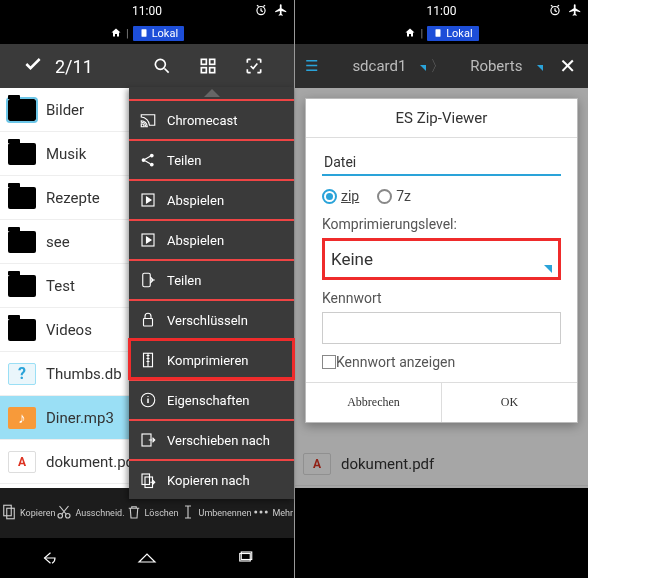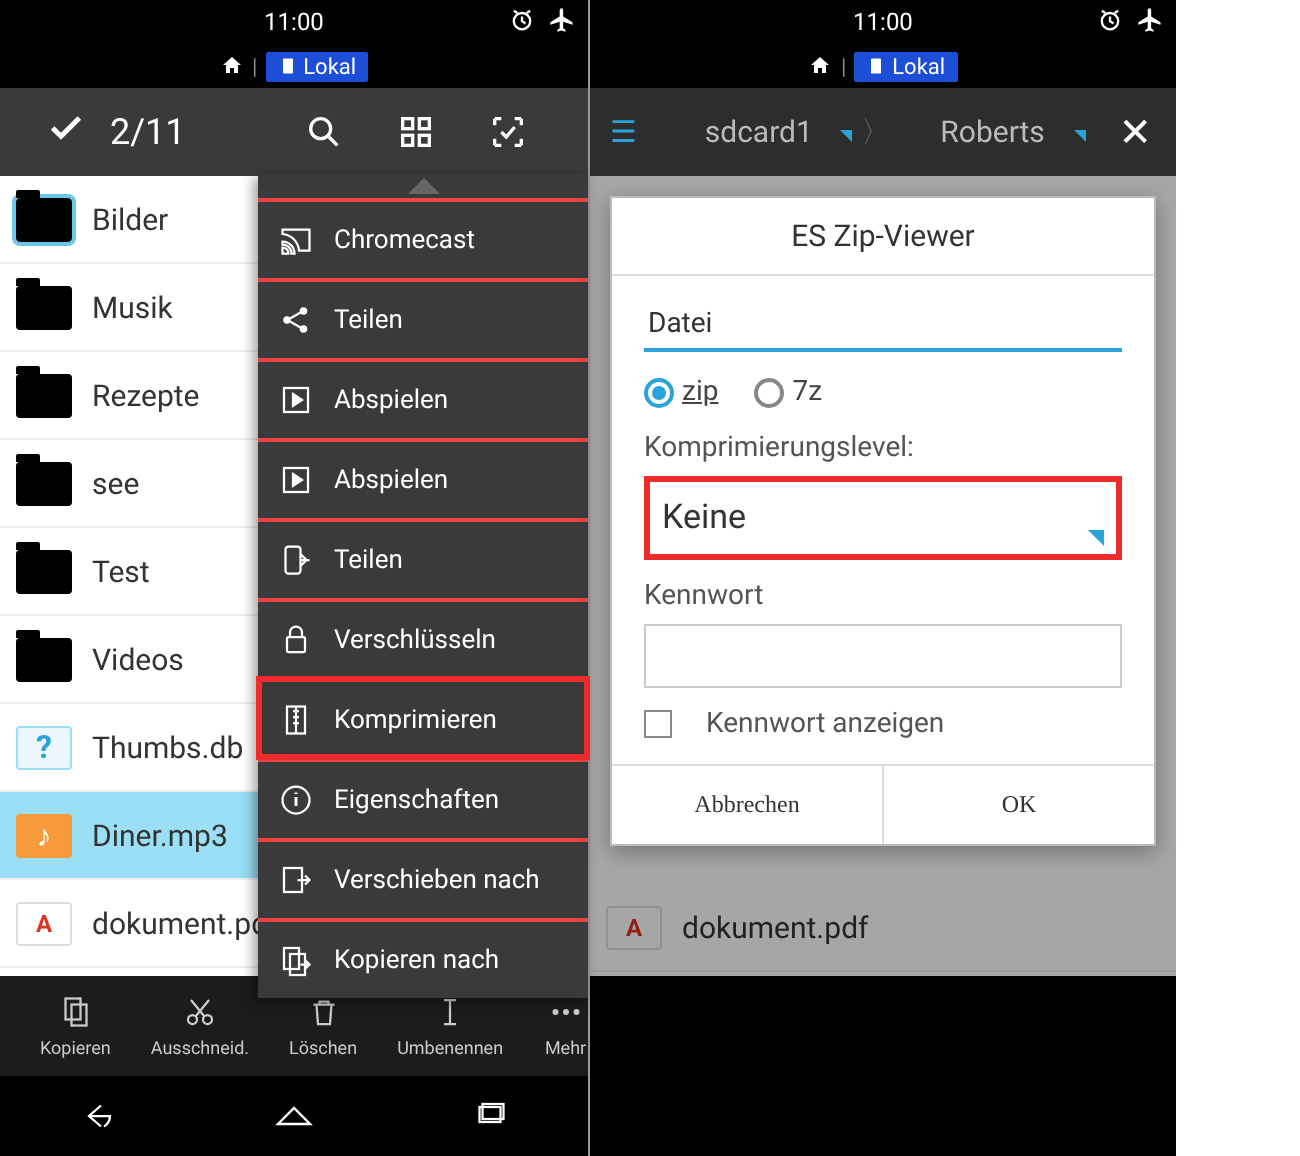--- a/index.html
+++ b/index.html
@@ -45,21 +45,21 @@
   .ctx { position:absolute; top:87px; right:0; width:165px; background:#3a3a3a; color:#fff; z-index:5; box-shadow:-2px 2px 6px rgba(0,0,0,.4);}
   .ctx .caret { height:12px; display:flex; justify-content:center; align-items:center;}
   .ctx .caret::before { content:""; width:0;height:0;border-left:8px solid transparent;border-right:8px solid transparent;border-bottom:8px solid #666;}
   .ctx .mi { height:40px; display:flex; align-items:center; gap:10px; padding:0 10px; font-size:13px; border-top:2px solid #ef4444;}
   .ctx .mi.hl { outline:3px solid #ef2b2b; outline-offset:-2px;}
   .ctx .mi .mic { width:18px; height:18px; display:flex; align-items:center; justify-content:center;}
   .ctx .mi svg { width:18px; height:18px; }
 
   
   .actbar { height:50px; background:#1c1c1c; color:#ccc; display:flex; }
-  .actbar .ab { flex:1; display:flex; flex-direction:column; align-items:center; justify-content:center; font-size:9px; gap:2px;padding-left:20px;}
+  .actbar .ab { flex:1; display:flex; align-items:center; justify-content:center; font-size:9px; gap:2px;}
   .actbar .ab svg { width:18px; height:18px; }
 
   
   .navbar { height:40px; background:#000; display:flex; align-items:center; justify-content:space-around;}
   .navbar .nbtn { width:30px; height:20px; display:flex; align-items:center; justify-content:center;}
   .navbar svg { width:24px; height:18px; stroke:#fff; fill:none; stroke-width:1.5;}
 
   
   .dialog-back { position:absolute; top:88px; left:0; right:0; bottom:90px; background:rgba(0,0,0,.35); z-index:4;}
   .dialog { position:absolute; top:98px; left:10px; right:10px; background:#fff; z-index:5; border:1px solid #bbb; box-shadow:0 3px 10px rgba(0,0,0,.3); }
@@ -67,21 +67,21 @@
   .dlg-body { padding:12px 16px 6px; font-size:14px; color:#444;}
   .dlg-input { width:100%; border:none; border-bottom:2px solid #2aa3d9; font-size:14px; padding:4px 2px; margin-bottom:12px; outline:none; color:#333;}
   .dlg-radios { display:flex; gap:18px; margin-bottom:12px; align-items:center;}
   .radio { width:15px; height:15px; border:2px solid #888; border-radius:50%; display:inline-flex; align-items:center; justify-content:center; margin-right:4px;}
   .radio.on { border-color:#2aa3d9;}
   .radio.on::after { content:""; width:7px; height:7px; background:#2aa3d9; border-radius:50%;}
   .dlg-label { margin-bottom:6px; color:#555;}
   .dlg-select { border:3px solid #ef2b2b; padding:8px 6px; position:relative; margin-bottom:10px; font-size:17px; color:#333; background:#fff;}
   .dlg-select .tri2 { position:absolute; right:6px; bottom:4px; width:0;height:0;border-left:8px solid transparent;border-top:8px solid #2aa3d9;}
   .dlg-pw { width:100%; border:1px solid #ccc; height:32px; margin-bottom:10px; padding:0 6px;}
-  .dlg-chk { display:flex; align-items:center; gap:17px; margin-bottom:6px; color:#555;}
+  .dlg-chk { display:flex; align-items:center; gap:0; margin-bottom:6px; color:#555;}
   .dlg-chk .cb { width:14px; height:14px; border:1px solid #888;}
   .dlg-btns { display:flex; border-top:1px solid #ddd;}
   .dlg-btns .db { flex:1; text-align:center; padding:12px 0; font-size:12px; color:#333;font-family:Liberation Serif, serif;}
   .dlg-btns .db + .db { border-left:1px solid #ddd;}
 
   .rphone-list { position:absolute; top:88px; left:0; right:0; bottom:90px; background:#fff;}
   .rphone-list .row { opacity:.35;}
   .rphone-list .row.last { opacity:1; position:absolute; bottom:2px; left:0; right:0;}
 </style>
 </head>

